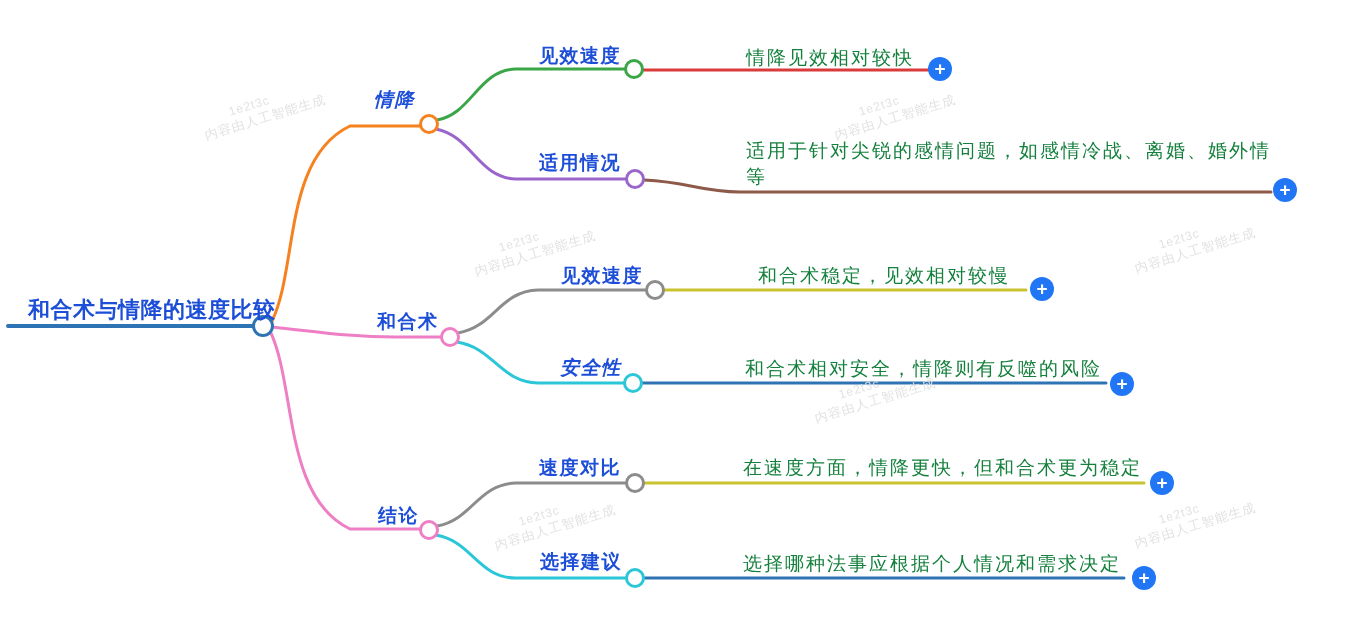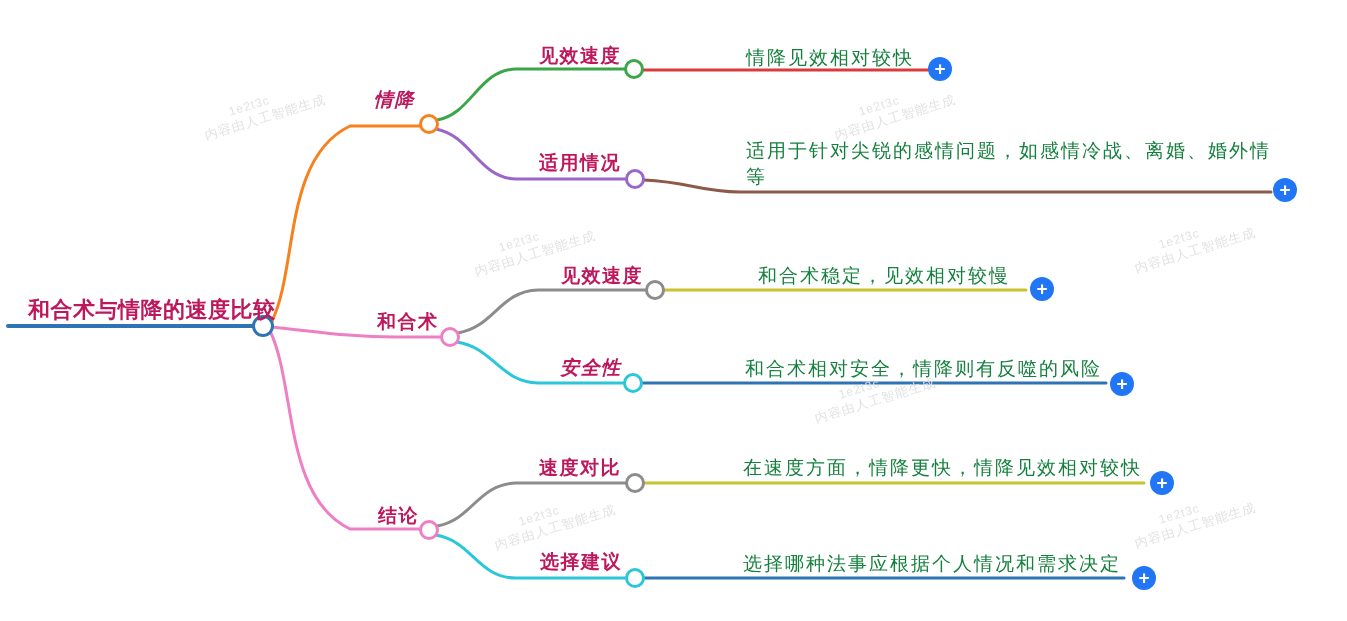--- a/index.html
+++ b/index.html
@@ -4,21 +4,21 @@
 <style>
   html,body{margin:0;padding:0;}
   body{
     width:1347px;height:621px;position:relative;background:#ffffff;
     font-family:"Liberation Sans","DejaVu Sans",sans-serif;
     overflow:hidden;
   }
   #wires{position:absolute;left:0;top:0;width:1347px;height:621px;}
   .abs{position:absolute;}
   .node-label{
-    font-weight:bold;color:#be185d;font-size:19px;line-height:22px;
+    font-weight:bold;color:#1d4ed8;font-size:19px;line-height:22px;
     letter-spacing:1.5px;white-space:nowrap;cursor:default;
   }
   .root-label{font-size:22px;letter-spacing:0.5px;}
   .leaf-text{
     color:#15803d;font-size:19px;line-height:26px;letter-spacing:2px;
     white-space:nowrap;cursor:default;
   }
   .leaf-wrap{white-space:normal;width:540px;}
   .plus-btn{
     width:24px;height:24px;border-radius:50%;background:#2176f5;color:#ffffff;
@@ -84,21 +84,21 @@
 <div class="abs node-label" style="left:561px;top:265px;">见效速度</div>
 <div class="abs leaf-text" style="left:758px;top:263px;">和合术稳定，见效相对较慢</div>
 <div class="abs plus-btn" style="left:1030px;top:277px;">+</div>
 
 <div class="abs node-label" style="left:560px;top:357px;font-style:italic;">安全性</div>
 <div class="abs leaf-text" style="left:745px;top:356px;">和合术相对安全，情降则有反噬的风险</div>
 <div class="abs plus-btn" style="left:1110px;top:372px;">+</div>
 
 <div class="abs node-label" style="left:378px;top:505px;">结论</div>
 <div class="abs node-label" style="left:539px;top:457px;">速度对比</div>
-<div class="abs leaf-text" style="left:743px;top:455px;">在速度方面，情降更快，情降见效相对较快</div>
+<div class="abs leaf-text" style="left:743px;top:455px;">在速度方面，情降更快，但和合术更为稳定</div>
 <div class="abs plus-btn" style="left:1150px;top:471px;">+</div>
 
 <div class="abs node-label" style="left:540px;top:551px;">选择建议</div>
 <div class="abs leaf-text" style="left:743px;top:551px;">选择哪种法事应根据个人情况和需求决定</div>
 <div class="abs plus-btn" style="left:1132px;top:566px;">+</div>
 
 <div class="abs watermark" style="left:200px;top:95px;">
   <span class="wm1">1e2t3c</span>
     <span class="wm2">内容由人工智能生成</span>
 </div>

